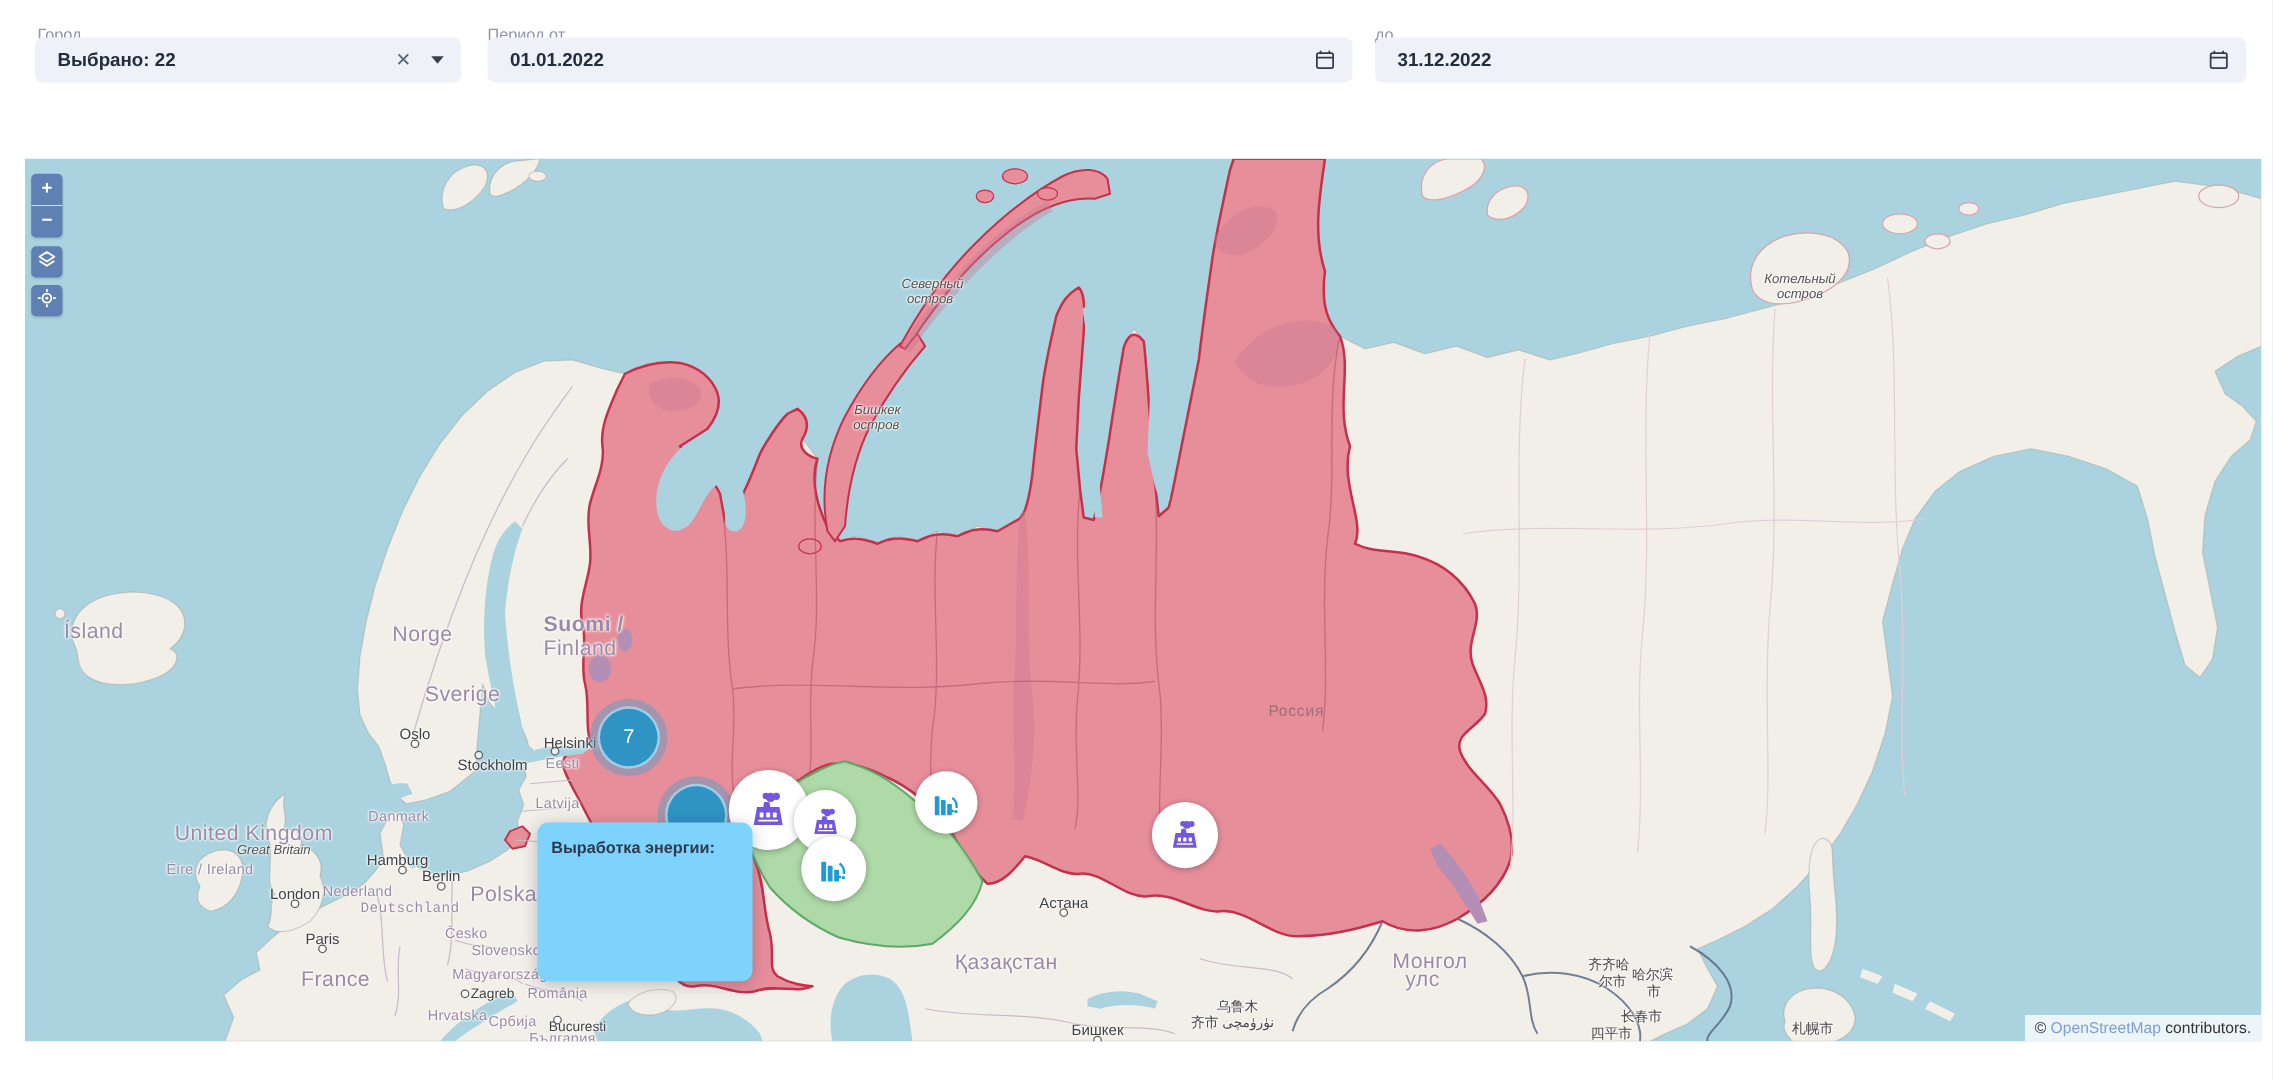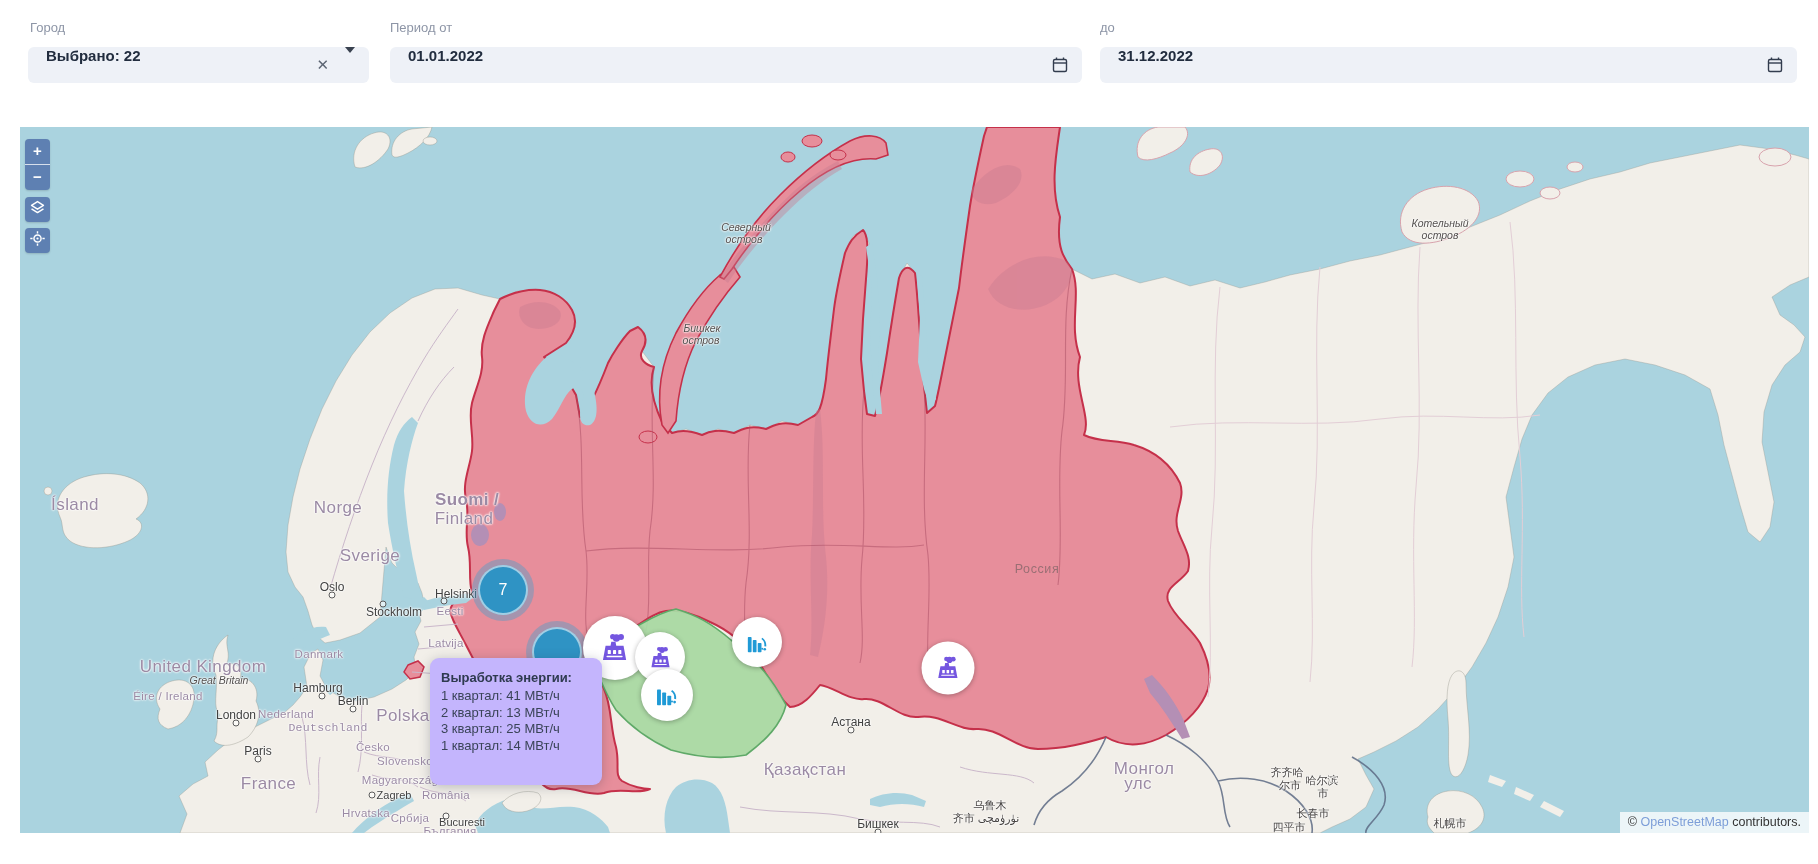--- a/index.html
+++ b/index.html
@@ -1,20 +1,20 @@
 <!DOCTYPE html>
 <html><head>
 <meta charset="utf-8">
 <style>
   html,body{margin:0;padding:0;width:1818px;height:864px;overflow:hidden;background:#ffffff;
     font-family:"Liberation Sans","DejaVu Sans",sans-serif;}
   
   .field-label{position:absolute;font-size:13px;color:#8d95a6;}
-  .field-box{position:absolute;top:47px;height:36px;background:#eef1f7;border-radius:6px;
-    display:flex;box-sizing:border-box;}
+  .field-box{position:absolute;top:30px;height:36px;background:#eef1f7;border-radius:6px;
+    display:flex;align-items:center;box-sizing:border-box;}
   .field-box .val{font-size:15px;font-weight:600;color:#222d3f;padding-left:18px;flex:1;}
   .icon-btn{display:flex;align-items:center;justify-content:center;cursor:pointer;}
   .clear-x{font-size:15px;color:#5c6573;margin-right:16px;}
   .caret{width:0;height:0;border-left:5px solid transparent;border-right:5px solid transparent;
     border-top:6px solid #39414f;margin-right:14px;}
   .cal{margin-right:13px;}
   
   #map{position:absolute;left:20px;top:127px;width:1789px;height:706px;background:#aad3df;
     overflow:hidden;cursor:grab;}
   #map svg.base{position:absolute;left:0;top:0;}
@@ -40,21 +40,21 @@
   
   .cluster{position:absolute;width:46px;height:46px;border-radius:50%;background:#2f93c4;
     border:2px solid rgba(255,255,255,.55);box-shadow:0 0 0 6px rgba(73,158,200,.42);
     color:#fff;font-size:16px;display:flex;align-items:center;justify-content:center;
     transform:translate(-50%,-50%);z-index:4;cursor:pointer;}
   .poi{position:absolute;border-radius:50%;background:#fff;box-shadow:0 1px 5px rgba(0,0,0,.3);
     display:flex;align-items:center;justify-content:center;transform:translate(-50%,-50%);
     z-index:4;cursor:pointer;}
   .poi svg{width:58%;height:58%;}
   
-  #tooltip{position:absolute;left:410px;top:531px;width:172px;height:127px;background:#c4b5fd;
+  #tooltip{position:absolute;left:410px;top:531px;width:172px;height:127px;background:#7dd3fc;
     border-radius:9px;box-shadow:0 2px 12px rgba(40,50,70,.28);z-index:5;box-sizing:border-box;
     padding:12px 11px;}
   #tooltip .tt-title{font-size:13px;font-weight:bold;color:#2e3a4f;margin-bottom:3px;}
   #tooltip .tt-line{font-size:13px;color:#3a4458;line-height:16.5px;}
   
   #attribution{position:absolute;right:0;bottom:0;background:rgba(255,255,255,.78);
     font-size:12.5px;color:#333;padding:3px 8px 4px 8px;z-index:6;}
   #attribution a{color:#7d9ed8;text-decoration:none;cursor:pointer;}
 </style>
 </head>
@@ -386,26 +386,20 @@
             <rect x="11" y="13.6" width="2" height="2.6" rx="0.4"></rect>
     <rect x="14.4" y="13.6" width="2" height="2.6" rx="0.4"></rect>
             <rect x="6.8" y="17.3" width="10.4" height="0.9" rx="0.4"></rect>
           </g>
   </svg>
 </div>
     </div>
 
   <div id="tooltip">
     <div class="tt-title">Выработка энергии:</div>
-    <div id="tt-lines">
-        <div class="tt-line">1 квартал: 41 МВт/ч</div>
-        <div class="tt-line">2 квартал: 13 МВт/ч</div>
-        <div class="tt-line">3 квартал: 25 МВт/ч</div>
-        <div class="tt-line">1 квартал: 14 МВт/ч</div>
-      </div>
   </div>
 
   <div class="ctl ctl-zoom">
     <div class="half">+</div>
     <div class="half">−</div>
   </div>
   <div class="ctl ctl-sq" style="top:70px">
     <span>
       <svg width="17" height="17" viewBox="0 0 20 20" fill="none" stroke="#fff" stroke-width="1.7" stroke-linejoin="round">
         <path d="M10 3 L17 7.5 L10 12 L3 7.5 Z"></path>

